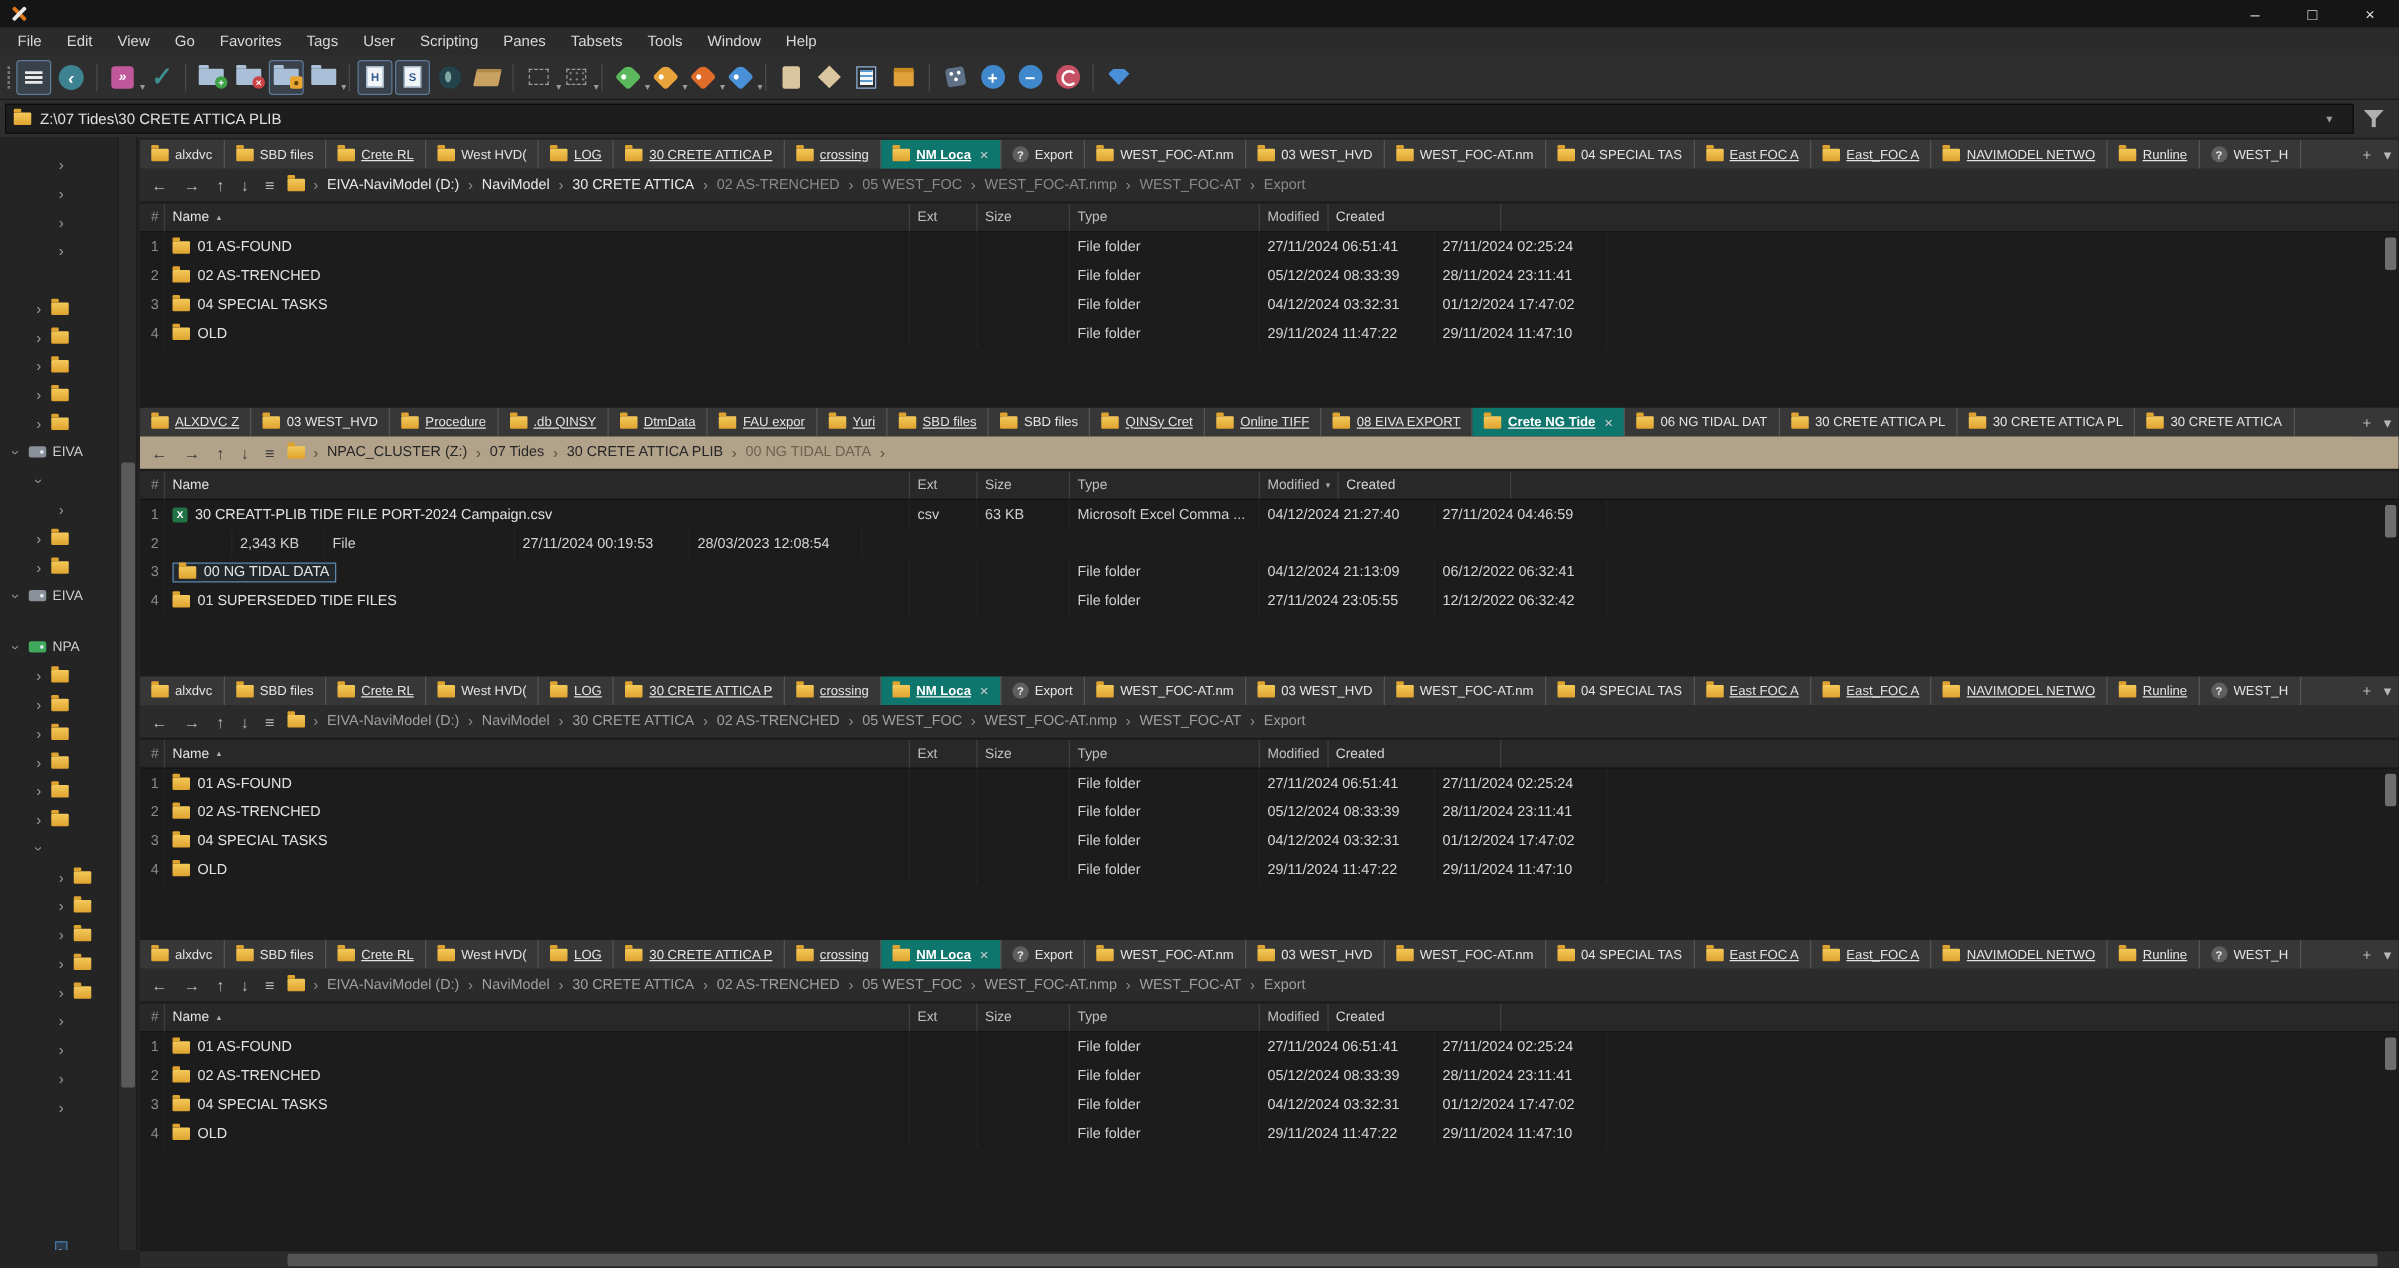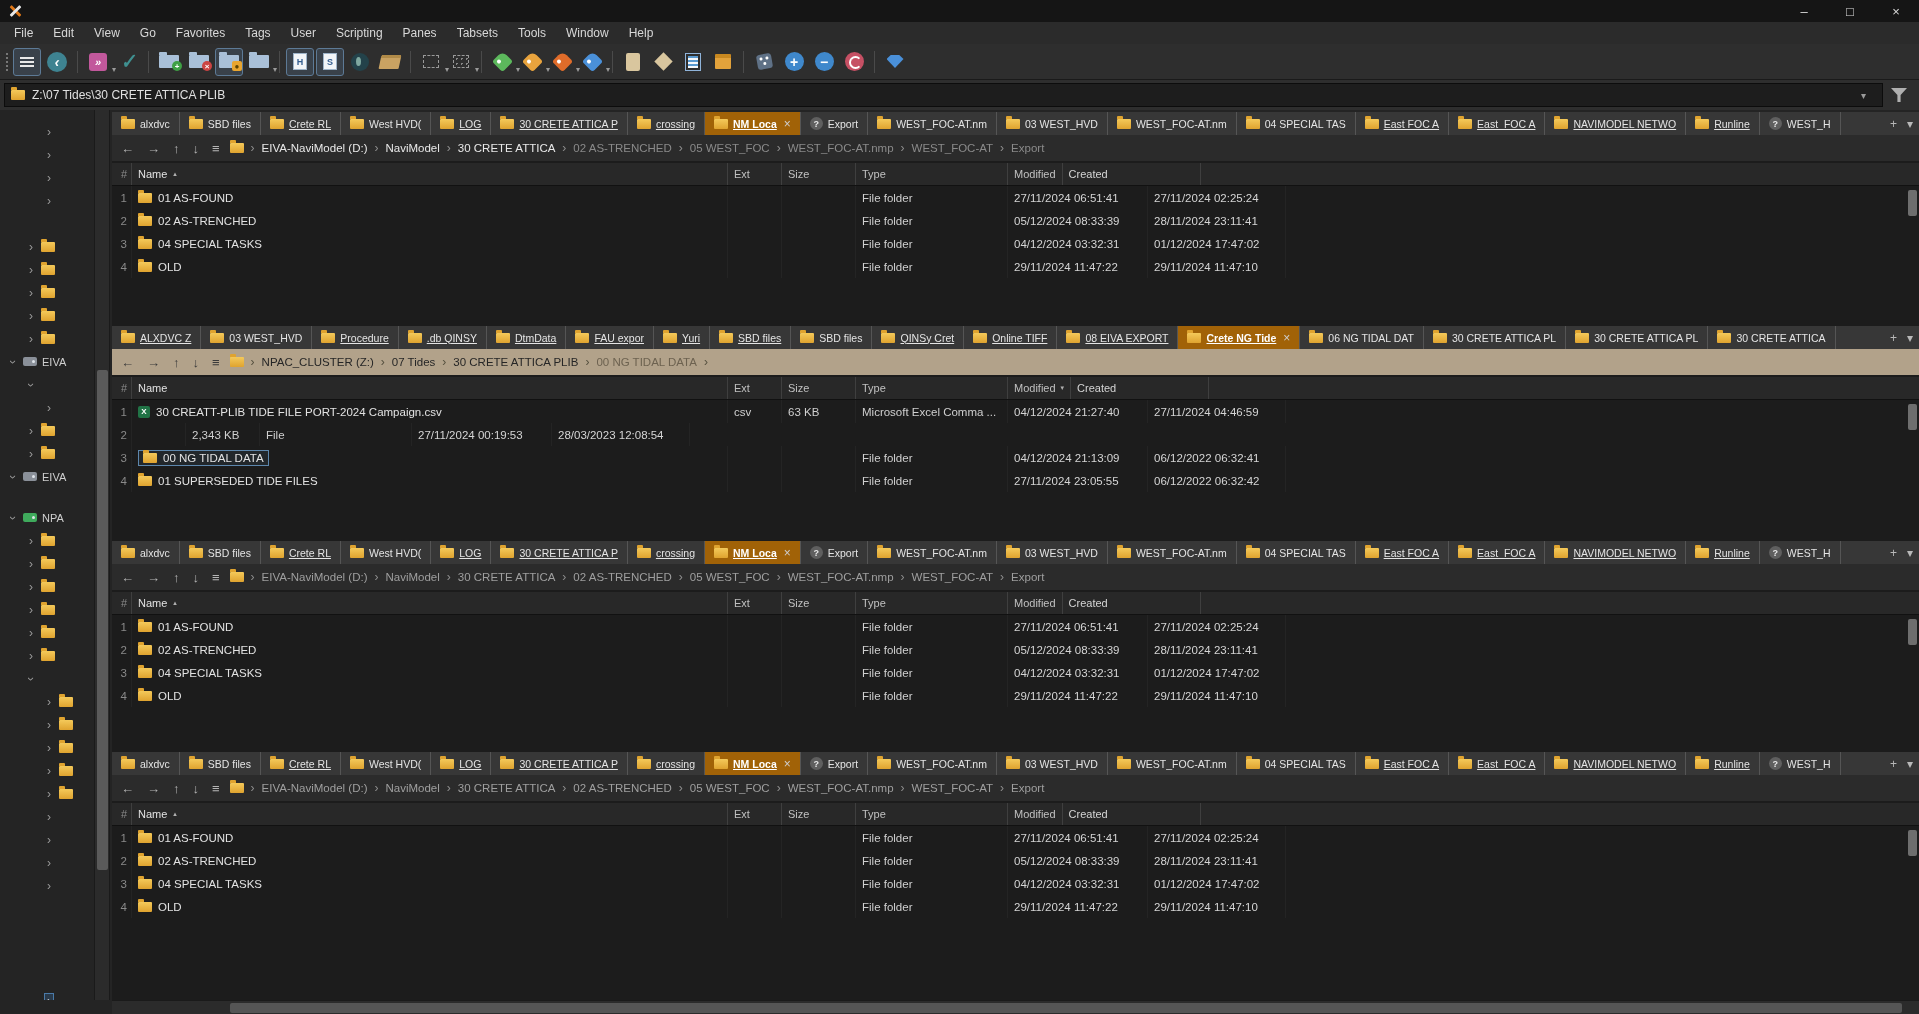--- a/index.html
+++ b/index.html
@@ -117,21 +117,21 @@
 
   
   .panes { position:absolute; left:112px; top:0; right:0; bottom:0; display:flex;
     flex-direction:column; padding-top:2px; }
   .pane { position:relative; overflow:hidden; background:#1c1c1c; display:flex; flex-direction:column; }
 
   .tabbar { position:relative; height:23px; background:#373737; display:flex; align-items:stretch;
     overflow:hidden; flex:none; }
   .tab { display:flex; align-items:center; gap:5px; padding:0 9px; border-right:1px solid #555;
     white-space:nowrap; flex:none; }
-  .tab.active { background:#a16207; }
+  .tab.active { background:#0f766e; }
   .tlabel { color:#e4e4e4; font-size:10.5px; }
   .tlabel.u { text-decoration:underline; }
   .tab.active .tlabel { color:#fff; font-weight:bold; }
   .tclose { color:#cfcfcf; font-size:12px; margin-left:2px; }
   .tabctr { position:absolute; right:0; top:0; height:100%; background:#373737; display:flex;
     align-items:center; padding:0 6px; gap:10px; }
   .tbtn2 { color:#b8b8b8; font-size:12px; }
 
   .crumb { height:26px; background:#2b2b2b; display:flex; align-items:center; padding:0 6px;
     gap:7px; font-size:11.5px; flex:none; white-space:nowrap; overflow:hidden; }
@@ -794,21 +794,21 @@
               <div class="frow">
                 <div class="cell c-num">4</div>
                 <div class="cell c-name">
                   <span class="ficon"></span>
                   <span>01 SUPERSEDED TIDE FILES</span>
                 </div>
                 <div class="cell c-ext"></div>
                 <div class="cell c-size"></div>
                 <div class="cell c-type">File folder</div>
                 <div class="cell c-mod">27/11/2024 23:05:55</div>
-                <div class="cell c-created">06/12/2022 06:32:42</div>
+                <div class="cell c-created">12/12/2022 06:32:42</div>
               </div>
             </div>
             <div class="pane-thumb"></div>
           </div>
         </div>
         <div class="pane muted" style="height: 211px;">
           <div class="tabbar">
             <div class="tab">
               <span class="ficon"></span>
               <span class="tlabel">alxdvc</span>

